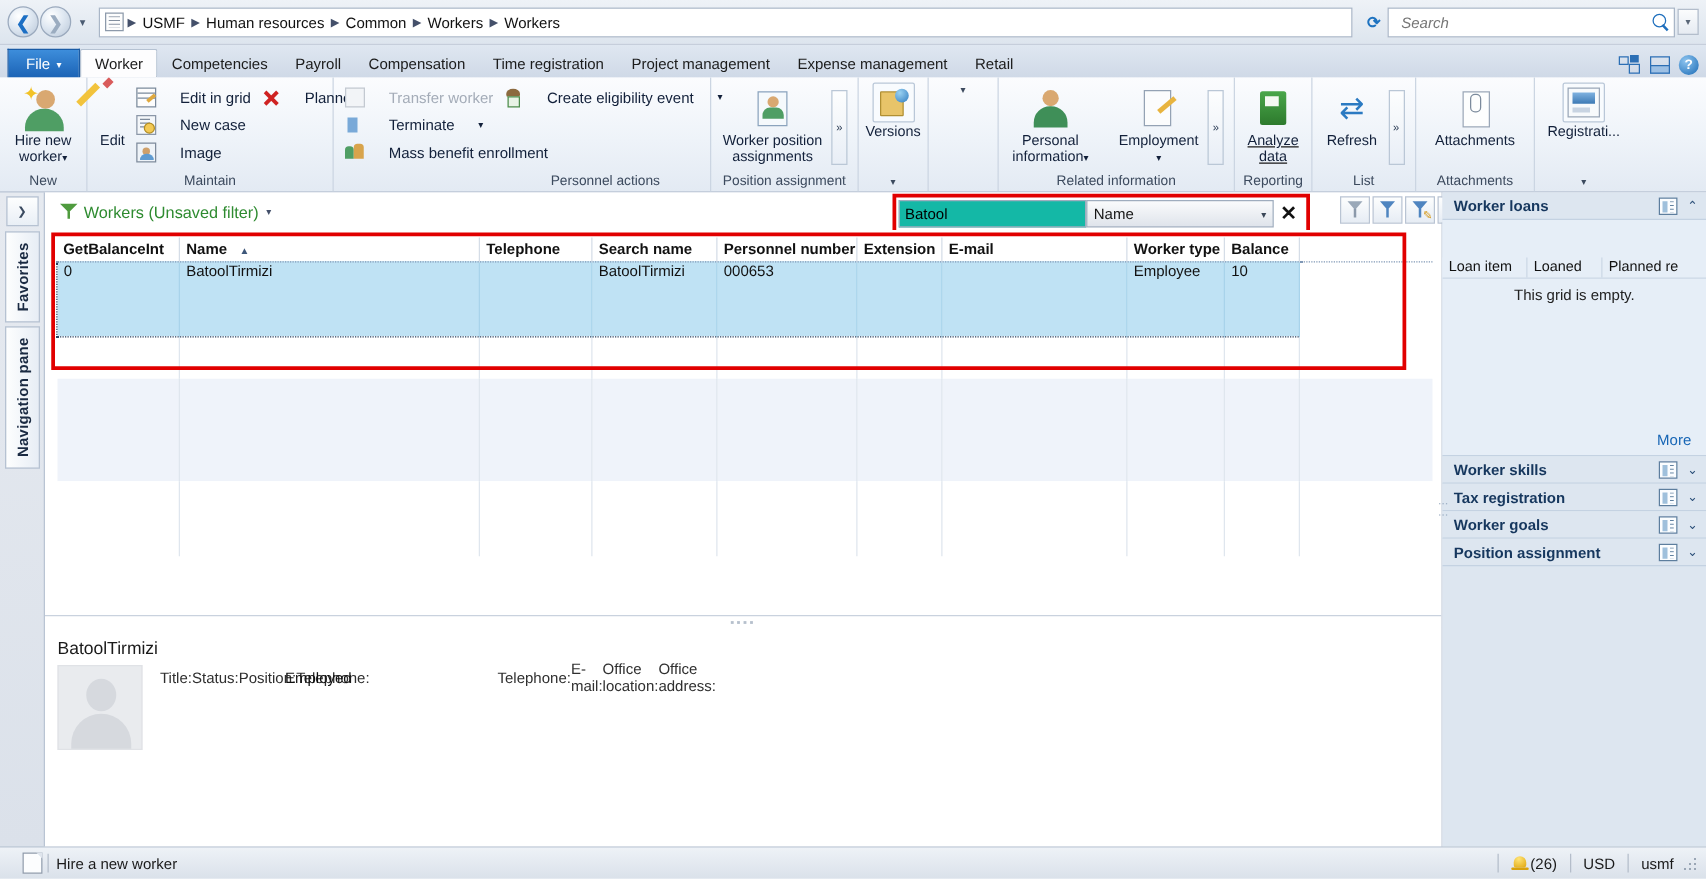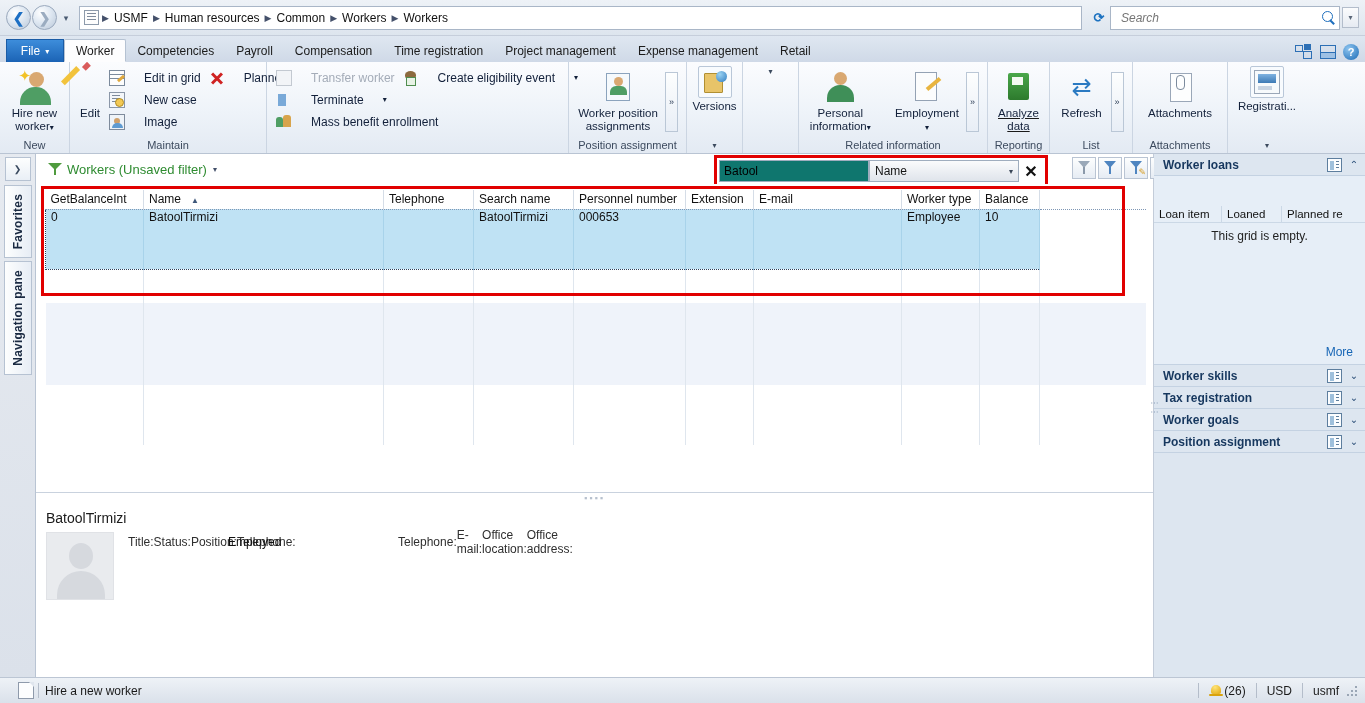--- a/index.html
+++ b/index.html
@@ -294,21 +294,21 @@
 
   .filterwrap {
     position: absolute; left: 678px; top: 1px;
     display: flex; align-items: center;
     border: 3px solid #e10000;
     padding: 2px;
     background: #fff;
   }
   .filter-text {
     width: 150px; height: 22px;
-    border: 1px solid #9fadbe; background: #0f766e;
+    border: 1px solid #9fadbe; background: #14b8a6;
     font-size: 12px; padding: 0 4px; outline: none;
     font-family: "Liberation Sans", sans-serif;
   }
   .filter-sel {
     width: 150px; height: 22px;
     border: 1px solid #9fadbe;
     background: linear-gradient(#fafbfc,#dfe4eb);
     display: flex; align-items: center; justify-content: space-between;
     padding: 0 5px; font-size: 12px; color: #151515;
   }
@@ -348,21 +348,21 @@
     position: absolute; left: 5px; top: 2px; right: 28px; height: 110px;
     border: 3px solid #e10000;
     pointer-events: none; z-index: 5;
   }
   table.grid {
     width: 1100px; border-collapse: collapse; table-layout: fixed;
     position: relative; left: 9px; top: 6px;
   }
   table.grid th {
     height: 19px;
-    font-weight: normal; font-size: 12px; text-align: left;
+    font-weight: bold; font-size: 12px; text-align: left;
     background: #ffffff;
     border-right: 1px solid #d5dde7;
     border-bottom: 1px dotted #7f97b5;
     padding: 0 5px;
     color: #111;
     white-space: nowrap;
   }
   table.grid th .sortarrow { font-size: 8px; color: #3e577a; margin-left: 10px; }
   table.grid td {
     height: 22px; font-size: 12px; padding: 0 5px;
@@ -695,20 +695,21 @@
             <span class="sico ic-term"></span>
             <span>Terminate</span>
             <span class="cv">▾</span>
           </div>
           <div class="smallbtn">
             <span class="sico ic-mass"></span>
             <span>Mass benefit enrollment</span>
           </div>
         </div>
       </div>
+      <div class="rgroup-title" style="text-align:right;padding-right:40px;">Personnel actions</div>
     </div>
 
     <div class="rgroup" style="width:118px;">
       <div class="rgroup-body" style="justify-content:center;">
         <div class="bigbtn" style="width:88px;">
           <span class="glyph">
               <span class="ic-badge"></span>
             </span>
           <span class="lbl">
             <span>Worker position</span><br>

